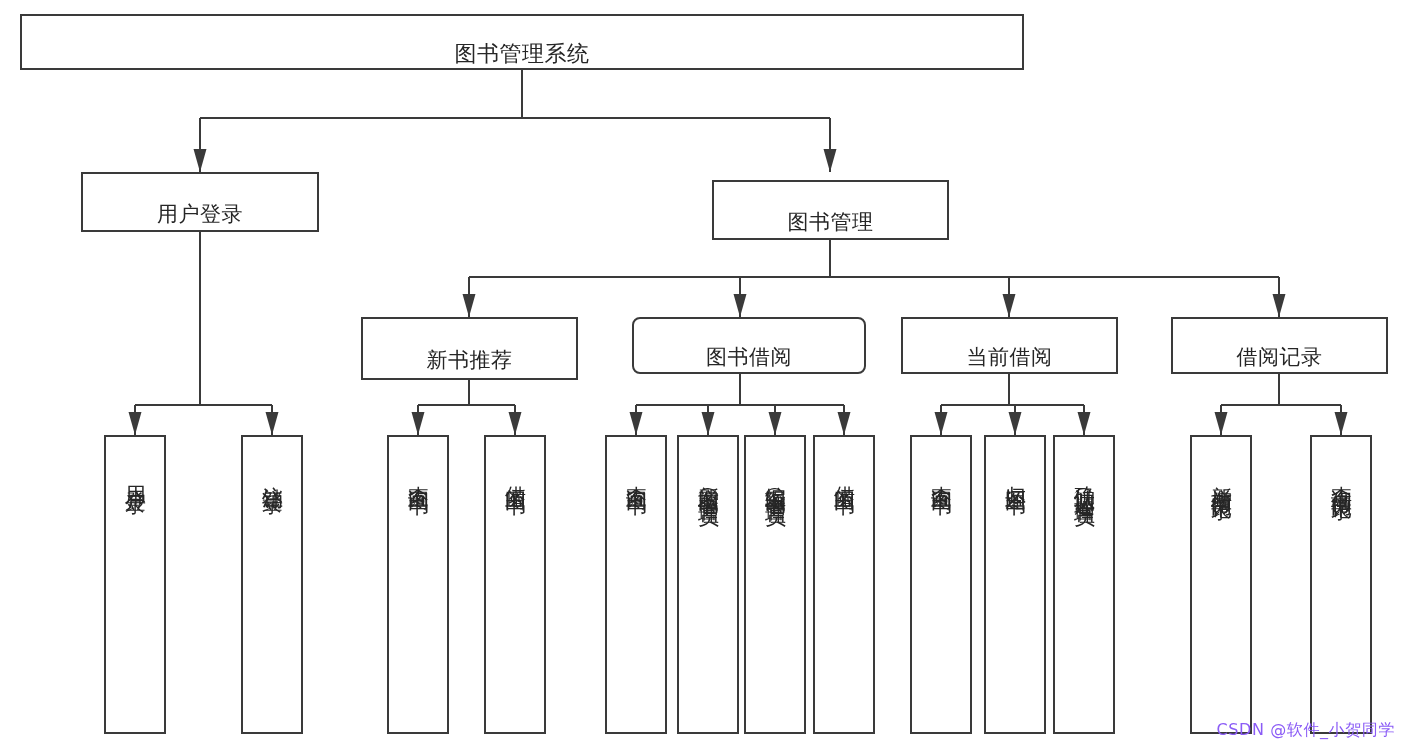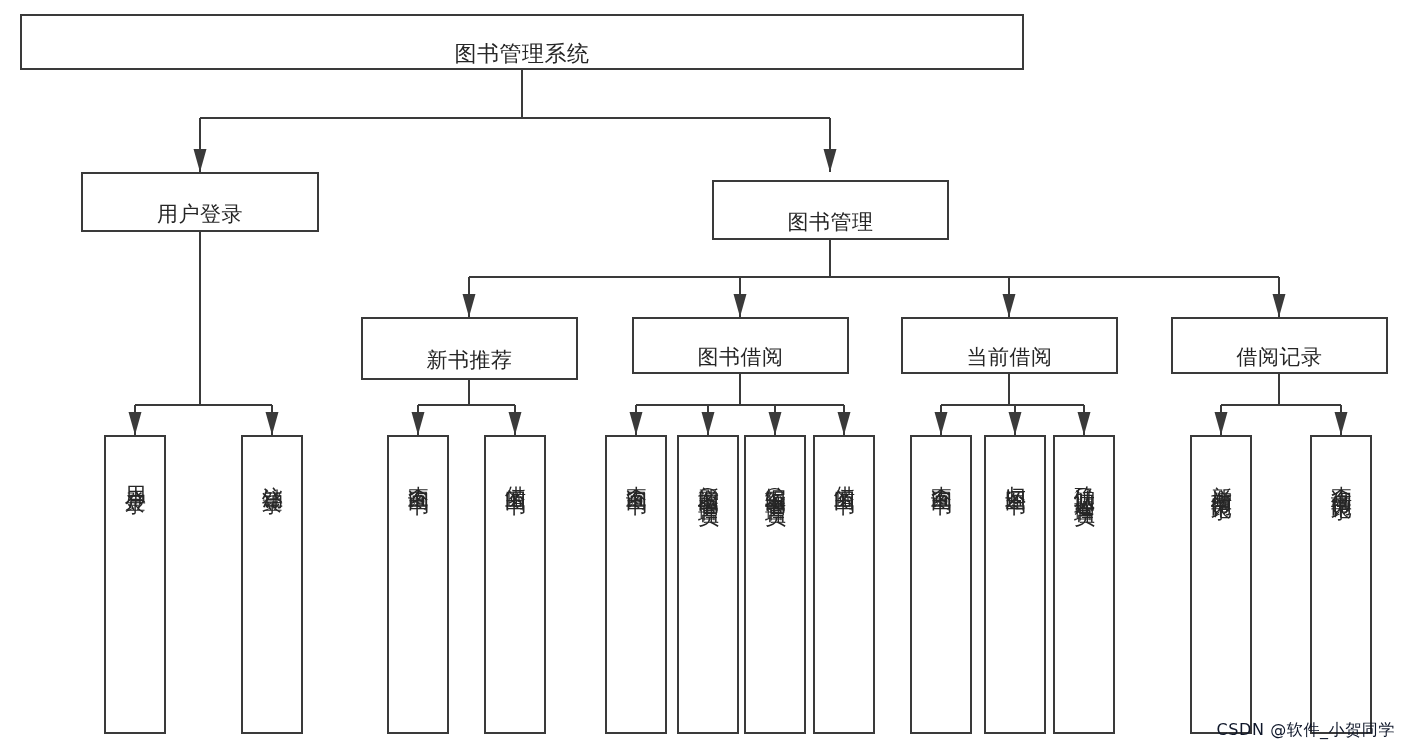--- a/index.html
+++ b/index.html
@@ -58,21 +58,21 @@
     font-size: 21px;
     line-height: 1.0;
     letter-spacing: 3px;
   }
   #root-node .label { font-size: 22px; }
   .watermark {
     position: absolute;
     right: 10px;
     bottom: 6px;
     font-size: 16px;
-    color: #0f172a;
+    color: #8b5cf6;
     letter-spacing: 0.6px;
     white-space: nowrap;
     font-family: "DejaVu Sans", "Liberation Sans", sans-serif;
   }
 </style>
 </head>
 <body>
 
 <div id="canvas">
 
@@ -144,21 +144,21 @@
         <span class="label">用户登录</span>
       </div>
       <div class="node horiz" style="left: 712px; top: 180px; width: 237px; height: 60px;">
         <span class="label">图书管理</span>
       </div>
     </div>
   <div id="level3-nodes">
       <div class="node horiz" style="left: 361px; top: 317px; width: 217px; height: 63px;">
         <span class="label">新书推荐</span>
       </div>
-      <div class="node horiz" style="left: 632px; top: 317px; width: 217px; height: 57px;">
+      <div class="node horiz" style="left: 632px; top: 317px; width: 234px; height: 57px; border-radius: 8px;">
         <span class="label">图书借阅</span>
       </div>
       <div class="node horiz" style="left: 901px; top: 317px; width: 217px; height: 57px;">
         <span class="label">当前借阅</span>
       </div>
       <div class="node horiz" style="left: 1171px; top: 317px; width: 217px; height: 57px;">
         <span class="label">借阅记录</span>
       </div>
     </div>
   <div id="leaf-nodes">

